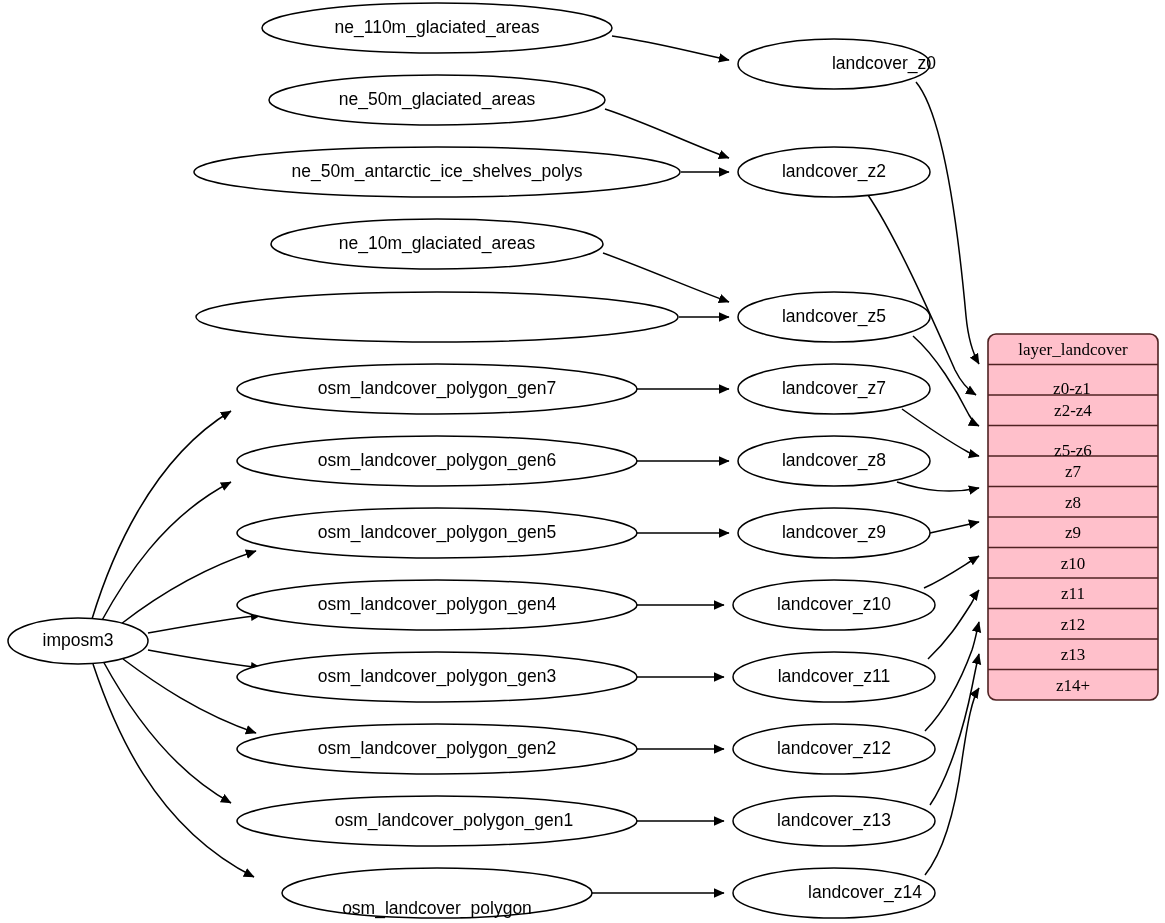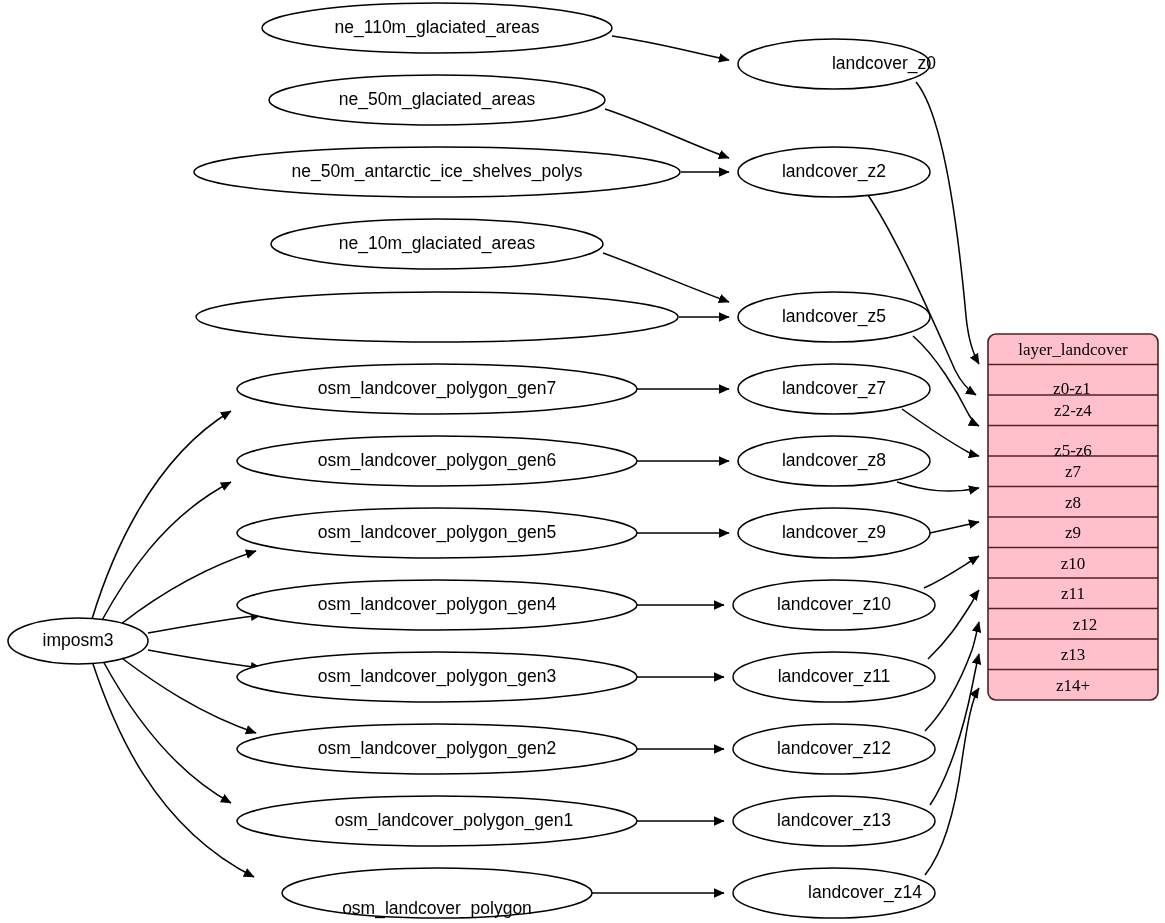--- a/index.html
+++ b/index.html
@@ -167,21 +167,21 @@
 
   <div class="tbl-label" style="left:1073px;top:349px;">layer_landcover</div>
   <div class="tbl-label" style="left:1072px;top:380px;margin-top:8px;">z0-z1</div>
   <div class="tbl-label" style="left:1073px;top:410px;">z2-z4</div>
   <div class="tbl-label" style="left:1073px;top:441px;margin-top:9px;">z5-z6</div>
   <div class="tbl-label" style="left:1073px;top:471px;">z7</div>
   <div class="tbl-label" style="left:1073px;top:502px;">z8</div>
   <div class="tbl-label" style="left:1073px;top:532px;font-family:Liberation Serif, serif;">z9</div>
   <div class="tbl-label" style="left:1073px;top:563px;">z10</div>
   <div class="tbl-label" style="left:1073px;top:593px;">z11</div>
-  <div class="tbl-label" style="left:1073px;top:624px;margin-left:12px;">z12</div>
+  <div class="tbl-label" style="left:1073px;top:624px;">z12</div>
   <div class="tbl-label" style="left:1073px;top:654px;">z13</div>
   <div class="tbl-label" style="left:1073px;top:685px;">z14+</div>
 
   <div class="hit" style="left:8px;top:618px;width:140px;height:46px;border-radius:50%;"></div>
 
   <div class="hit" style="left:262px;top:3px;width:350px;height:50px;border-radius:50%;"></div>
   <div class="hit" style="left:269px;top:75px;width:336px;height:50px;border-radius:50%;"></div>
   <div class="hit" style="left:194px;top:147px;width:486px;height:50px;border-radius:50%;"></div>
   <div class="hit" style="left:271px;top:219px;width:332px;height:50px;border-radius:50%;"></div>
   <div class="hit" style="left:196px;top:292px;width:482px;height:50px;border-radius:50%;"></div>

